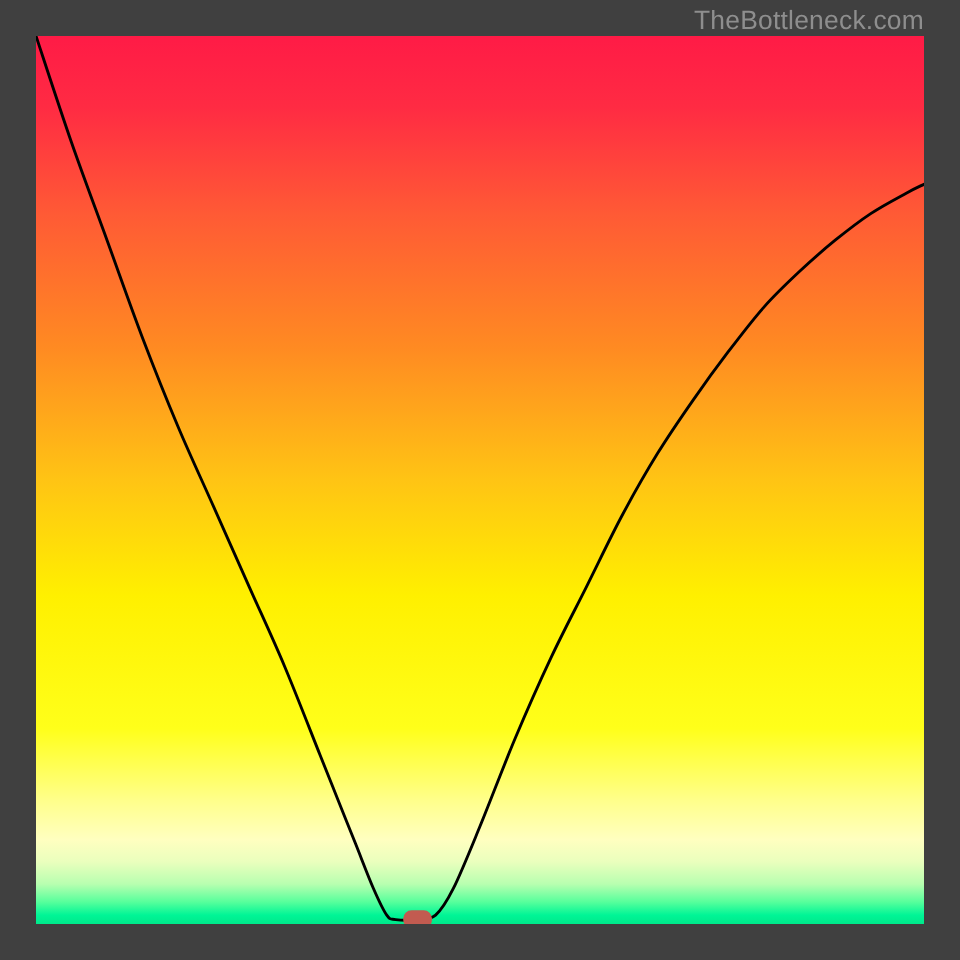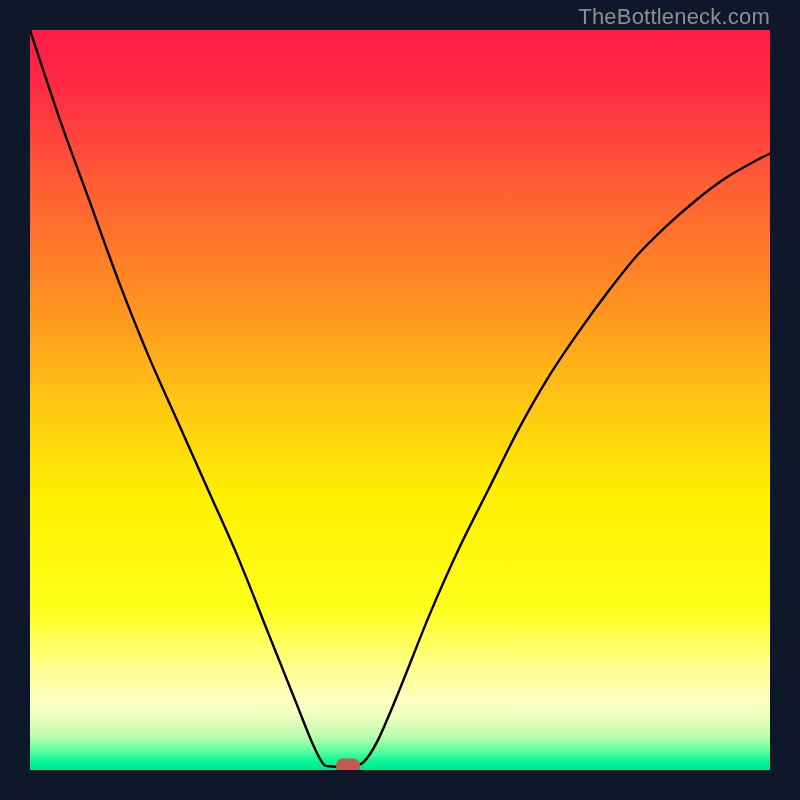--- a/index.html
+++ b/index.html
@@ -9,21 +9,21 @@
     height: 800px;
     background: #000;
     overflow: hidden;
   }
   .frame {
     position: absolute;
     left: 0;
     top: 0;
     width: 800px;
     height: 800px;
-    background: #0f172a;
+    background: #404040;
   }
   .plot {
     position: absolute;
     left: 30px;
     top: 30px;
     width: 740px;
     height: 740px;
     overflow: hidden;
   }
   .gradient {

